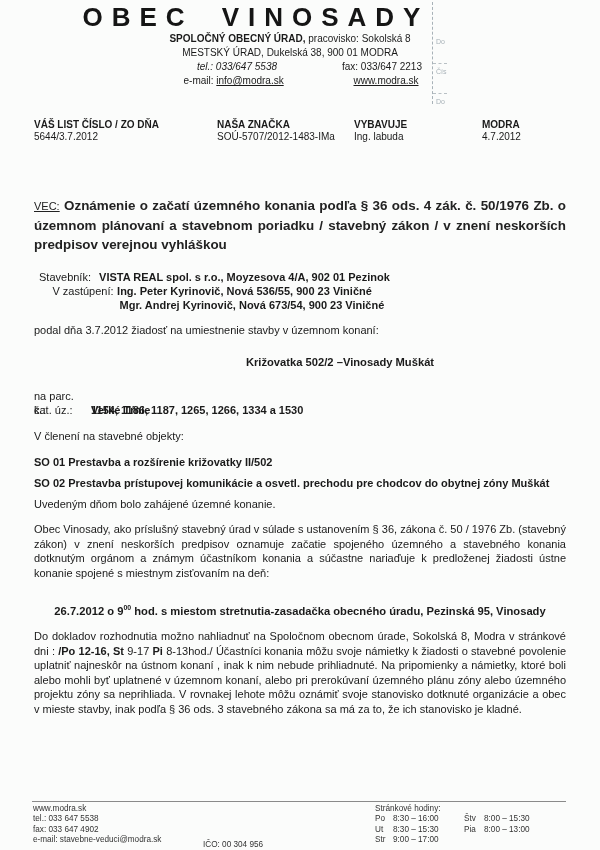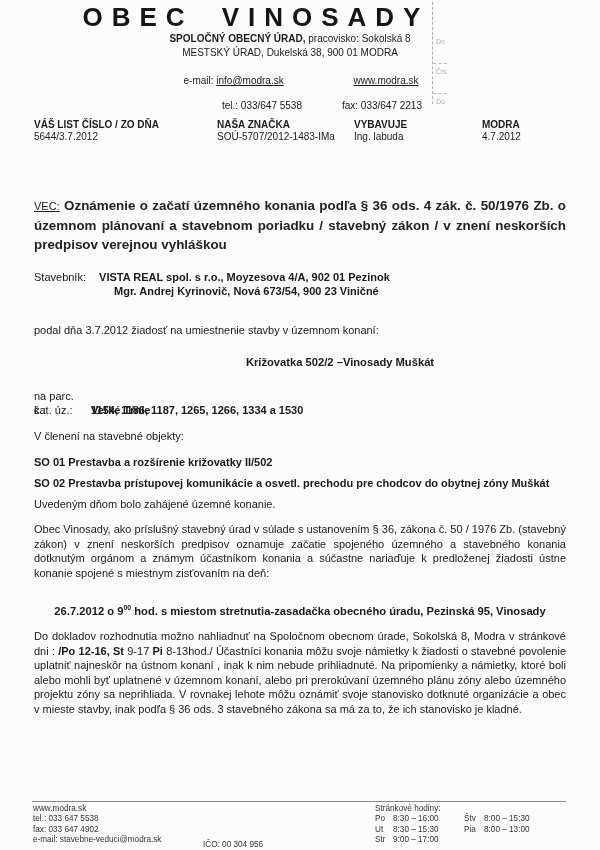--- a/index.html
+++ b/index.html
@@ -32,21 +32,21 @@
   .ref .lbl { font-weight: bold; }
 
   
   .subject {
     left: 34px; width: 532px; top: 196px;
     font-size: 13.4px; line-height: 19px; font-weight: bold; color: #222;
     text-align: justify; text-align-last: left;
   }
   .subject .vec { font-weight: normal; font-size: 11px; text-decoration: underline; }
 
-  .party { left: 34px; top: 270px; font-size: 11px; line-height: 14px; }
+  .party { left: 34px; top: 270px; font-size: 11px; line-height: 14px; text-align: center; }
   .party .lbl { display: inline-block; width: 62px; }
   .party b { font-weight: bold; }
   .party .indent { padding-left: 80px; }
 
   .line { left: 34px; font-size: 11px; line-height: 14px; }
   .bold { font-weight: bold; }
   .center { left: 0; width: 600px; text-align: center; }
 
   .para {
     left: 34px; width: 532px; font-size: 11px; line-height: 14.5px;
@@ -61,21 +61,21 @@
 <body>
 
 <div class="abs org-title">
   <span>OBEC</span><span class="gap"></span><span>VINOSADY</span>
 </div>
 <div class="abs hdr-line" style="top:32px;">
   <b>SPOLOČNÝ OBECNÝ ÚRAD,</b><span> pracovisko:  Sokolská 8</span>
 </div>
 <div class="abs hdr-line" style="top:46px;">MESTSKÝ ÚRAD,  Dukelská 38, 900 01  MODRA</div>
 <div class="abs hdr-line" style="top:60px;">
-  <span style="display:inline-block;width:130px;text-align:right;padding-left:14px;">tel.: 033/647 5538</span><span style="display:inline-block;width:120px;text-align:right;margin-top:39px;">fax: 033/647 2213</span>
+  <span style="display:inline-block;width:130px;text-align:center;padding-left:14px;font-style:italic;">tel.: 033/647 5538</span><span style="display:inline-block;width:120px;text-align:right;">fax: 033/647 2213</span>
 </div>
 <div class="abs hdr-line" style="top:74px;">
   <span style="display:inline-block;width:135px;text-align:left;padding-left:22px;">
     <span>e-mail:</span>
     <u>info@modra.sk</u>
   </span><span style="display:inline-block;width:100px;text-align:right;">
     <u>www.modra.sk</u>
   </span>
 </div>
 <div class="abs stamp">
@@ -102,20 +102,21 @@
   <div>4.7.2012</div>
 </div>
 
 <div class="abs subject">
   <span class="vec">VEC:</span>
   <span>Oznámenie o začatí územného konania podľa § 36 ods. 4 zák. č. 50/1976 Zb. o územnom plánovaní a stavebnom poriadku / stavebný zákon / v znení neskorších predpisov verejnou vyhláškou</span>
 </div>
 
 <div class="abs party">
   <div><span class="lbl">Stavebník:</span> <b>VISTA REAL spol. s r.o., Moyzesova 4/A, 902 01  Pezinok</b></div>
+  <div><span class="lbl">V zastúpení:</span> <b>Ing. Peter Kyrinovič, Nová 536/55, 900 23 Viničné</b></div>
   <div class="indent"><b>Mgr. Andrej Kyrinovič, Nová 673/54, 900 23 Viničné</b></div>
 </div>
 
 <div class="abs line" style="top:323px;">podal dňa  3.7.2012 žiadosť na umiestnenie stavby v územnom  konaní:</div>
 <div class="abs line center bold" style="top:355px; left:0; font-size:11.2px;padding-left:40px;">Križovatka 502/2 –Vinosady Muškát</div>
 
 <div class="abs line" style="top:389px;">
   <span style="display:inline-block;width:54px;">na parc. č.:</span>
   <b>1154, 1186, 1187, 1265, 1266, 1334  a 1530</b>
 </div>

